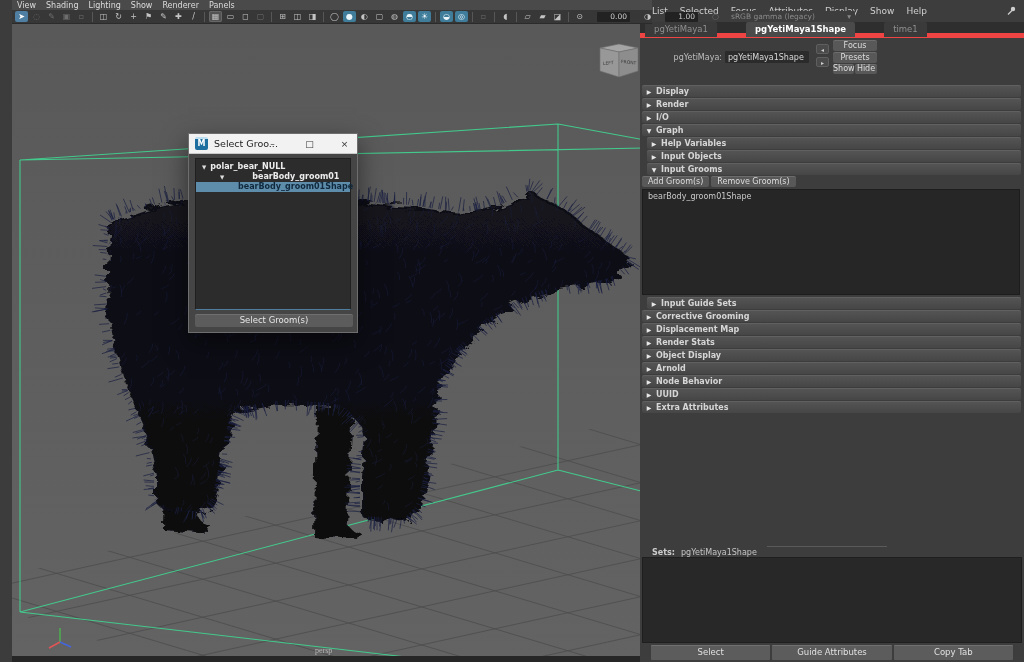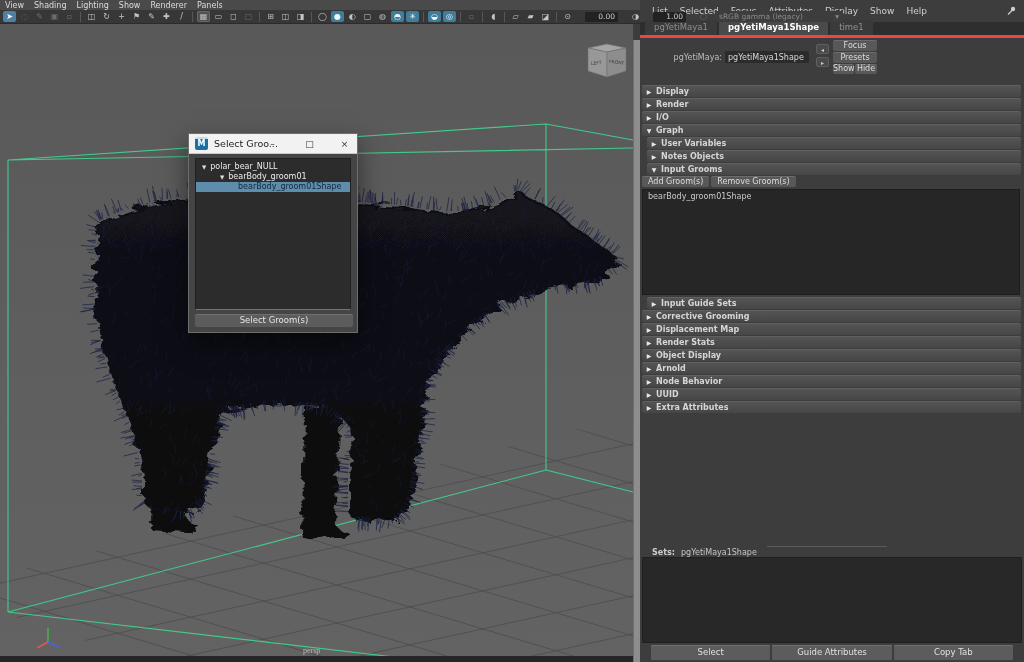--- a/index.html
+++ b/index.html
@@ -1,21 +1,21 @@
 <!DOCTYPE html>
 <html><head>
 <meta charset="utf-8">
 <style>
   html,body{margin:0;padding:0;}
   body{width:1024px;height:662px;position:relative;overflow:hidden;background:#3c3c3c;
        font-family:"DejaVu Sans", sans-serif; -webkit-font-smoothing:antialiased;}
   #app{position:absolute;inset:0;}
 
   
-  #left-pane{position:absolute;left:0;top:0;width:579px;height:662px;background:#ec4899;}
+  #left-pane{position:absolute;left:12px;top:0;width:579px;height:662px;background:#ec4899;}
   #vp-menubar{position:absolute;left:0;top:0;width:640px;height:10px;background:#4a4a4a;
       display:flex;align-items:center;font-size:8px;color:#dcdcdc;z-index:3;}
   #vp-menubar .menu-item{padding:0 5px;white-space:nowrap;}
   #vp-toolbar{position:absolute;left:0;top:10px;width:640px;height:14px;background:#373737;
       border-bottom:1px solid #2b2b2b;display:flex;align-items:center;z-index:3;padding-left:2px;box-sizing:border-box;}
   .tb-icon{width:13px;height:11px;margin:0 1px;display:flex;align-items:center;justify-content:center;
       font-size:8px;line-height:11px;border-radius:2px;color:#c4c4c4;flex:none;}
   .tb-icon.active{background:#4f7fa3;color:#fff;}
   .tb-icon.teal{background:#3f7d9b;color:#eaf5fa;}
   .tb-icon.dim{color:#6d6d6d;}
@@ -33,21 +33,21 @@
   #splitter{position:absolute;left:633px;top:40px;width:7px;height:622px;background:#8d8d8d;
       border-left:1px solid #6f6f6f;box-sizing:border-box;}
 
   
   #right-pane{position:absolute;left:640px;top:0;width:384px;height:662px;background:#3d3d3d;}
   #ae-menubar{position:absolute;left:0;top:0;width:384px;height:22px;display:flex;align-items:center;
       font-size:9px;color:#cfcfcf;padding-left:6px;box-sizing:border-box;}
   #ae-menubar .menu-item{padding:0 6px;}
   #ae-pin{position:absolute;right:7px;top:5px;width:11px;height:11px;}
   #ae-tabs{position:absolute;left:0;top:22px;width:384px;height:16px;background:#2e2e2e;display:flex;
-      align-items:flex-end;padding-left:5px;box-sizing:border-box;border-bottom:3px solid #ef4444;}
+      padding-left:5px;box-sizing:border-box;border-bottom:5px solid #ef4444;gap:27px;}
   .ae-tab{height:15px;line-height:15px;padding:0 9px;font-size:8.5px;color:#8f8f8f;background:#3a3a3a;
       border-radius:2px 2px 0 0;margin-right:2px;white-space:nowrap;}
   .ae-tab.active{background:#4a4a4a;color:#ffffff;font-weight:bold;}
   #ae-header{position:absolute;left:0;top:38px;width:384px;height:47px;}
   #ae-name-label{position:absolute;left:8px;top:15px;width:74px;text-align:right;font-size:8px;color:#bdbdbd;}
   #ae-name-field{position:absolute;left:85px;top:13px;width:84px;height:12px;background:#2b2b2b;border:none;
       color:#d8d8d8;font-size:8px;padding:0 3px;font-family:"DejaVu Sans",sans-serif;box-sizing:border-box;border-radius:1px;}
   .conn-btn{position:absolute;left:176px;width:13px;height:10px;background:#4a4a4a;border:1px solid #5f5f5f;
       border-radius:2px;display:flex;align-items:center;justify-content:center;font-size:6px;color:#ccc;box-sizing:border-box;}
   #conn-btn-1{top:6px;} #conn-btn-2{top:19px;}
@@ -80,21 +80,21 @@
   #dialog{position:absolute;left:188px;top:133px;width:170px;height:200px;z-index:20;
       background:#454545;border:1px solid #6e6e6e;box-shadow:0 10px 24px rgba(0,0,0,.5);box-sizing:border-box;}
   #dlg-titlebar{position:absolute;left:0;top:0;width:100%;height:20px;background:#f2f2f2;border-bottom:1px solid #c9c9c9;box-sizing:border-box;}
   #dlg-icon{position:absolute;left:6px;top:3px;width:13px;height:13px;border-radius:2px;
       background:linear-gradient(#bfe0f0 18%,#1f6ea0 18%);display:flex;align-items:center;justify-content:center;
       color:#fff;font-size:8px;font-weight:bold;line-height:13px;}
   #dlg-title{position:absolute;left:25px;top:4px;font-size:9.5px;color:#222;}
   .dlg-ctl{position:absolute;top:3px;width:15px;height:14px;text-align:center;line-height:14px;font-size:9px;color:#333;}
   #dlg-min{left:76px;} #dlg-max{left:113px;} #dlg-close{left:148px;}
   #dlg-tree{position:absolute;left:6px;top:24px;width:156px;height:152px;background:#2c2c2c;
-      border:1px solid #202020;border-bottom:1px solid #4f7d9e;box-sizing:border-box;padding-top:3px;}
+      border:1px solid #202020;border-bottom:1px solid #4f7d9e;box-sizing:border-box;padding-top:3px;font-weight:bold;}
   .tree-row{height:10px;line-height:10px;font-size:8px;color:#ececec;display:flex;white-space:nowrap;}
   .tree-row .tarrow{font-size:5.5px;color:#ddd;margin-right:4px;line-height:10px;}
   .tree-row.selected{background:#5e8cab;color:#10293d;}
   #dlg-select-btn{position:absolute;left:6px;bottom:5px;width:158px;height:13px;line-height:13px;text-align:center;
       font-size:8.5px;color:#e6e6e6;background:#5c5c5c;border-radius:2px;box-shadow:inset 0 1px 0 rgba(255,255,255,.12);box-sizing:border-box;}
 </style>
 </head>
 <body>
 
 <div id="app">
@@ -278,25 +278,25 @@
         <div class="ae-section">
           <span class="arrow">▶</span>
           <span class="slabel">I/O</span>
         </div>
         <div class="ae-section">
           <span class="arrow">▼</span>
           <span class="slabel">Graph</span>
         </div>
         <div class="ae-section sub">
           <span class="arrow">▶</span>
-          <span class="slabel">User Variables</span>
+          <span class="slabel">Help Variables</span>
         </div>
         <div class="ae-section sub">
           <span class="arrow">▶</span>
-          <span class="slabel">Notes Objects</span>
+          <span class="slabel">Input Objects</span>
         </div>
         <div class="ae-section sub">
           <span class="arrow">▼</span>
           <span class="slabel">Input Grooms</span>
         </div>
         <div class="groom-btns">
           <div class="groom-btn">Add Groom(s)</div>
           <div class="groom-btn">Remove Groom(s)</div>
         </div>
         <div class="groom-list">
@@ -360,21 +360,21 @@
       <div id="dlg-title">Select Groo...</div>
       <div id="dlg-min" class="dlg-ctl">–</div>
       <div id="dlg-max" class="dlg-ctl">□</div>
       <div id="dlg-close" class="dlg-ctl">×</div>
     </div>
     <div id="dlg-tree">
         <div class="tree-row" style="padding-left: 6px;">
           <span class="tarrow">▼</span>
           <span>polar_bear_NULL</span>
         </div>
-        <div class="tree-row" style="padding-left: 24px;">
+        <div class="tree-row" style="padding-left: 24px; gap: 24px;">
           <span class="tarrow">▼</span>
           <span>bearBody_groom01</span>
         </div>
         <div class="tree-row selected" style="padding-left: 42px;">
           <span>bearBody_groom01Shape</span>
         </div>
       </div>
     <div id="dlg-select-btn">Select Groom(s)</div>
   </div>
 

